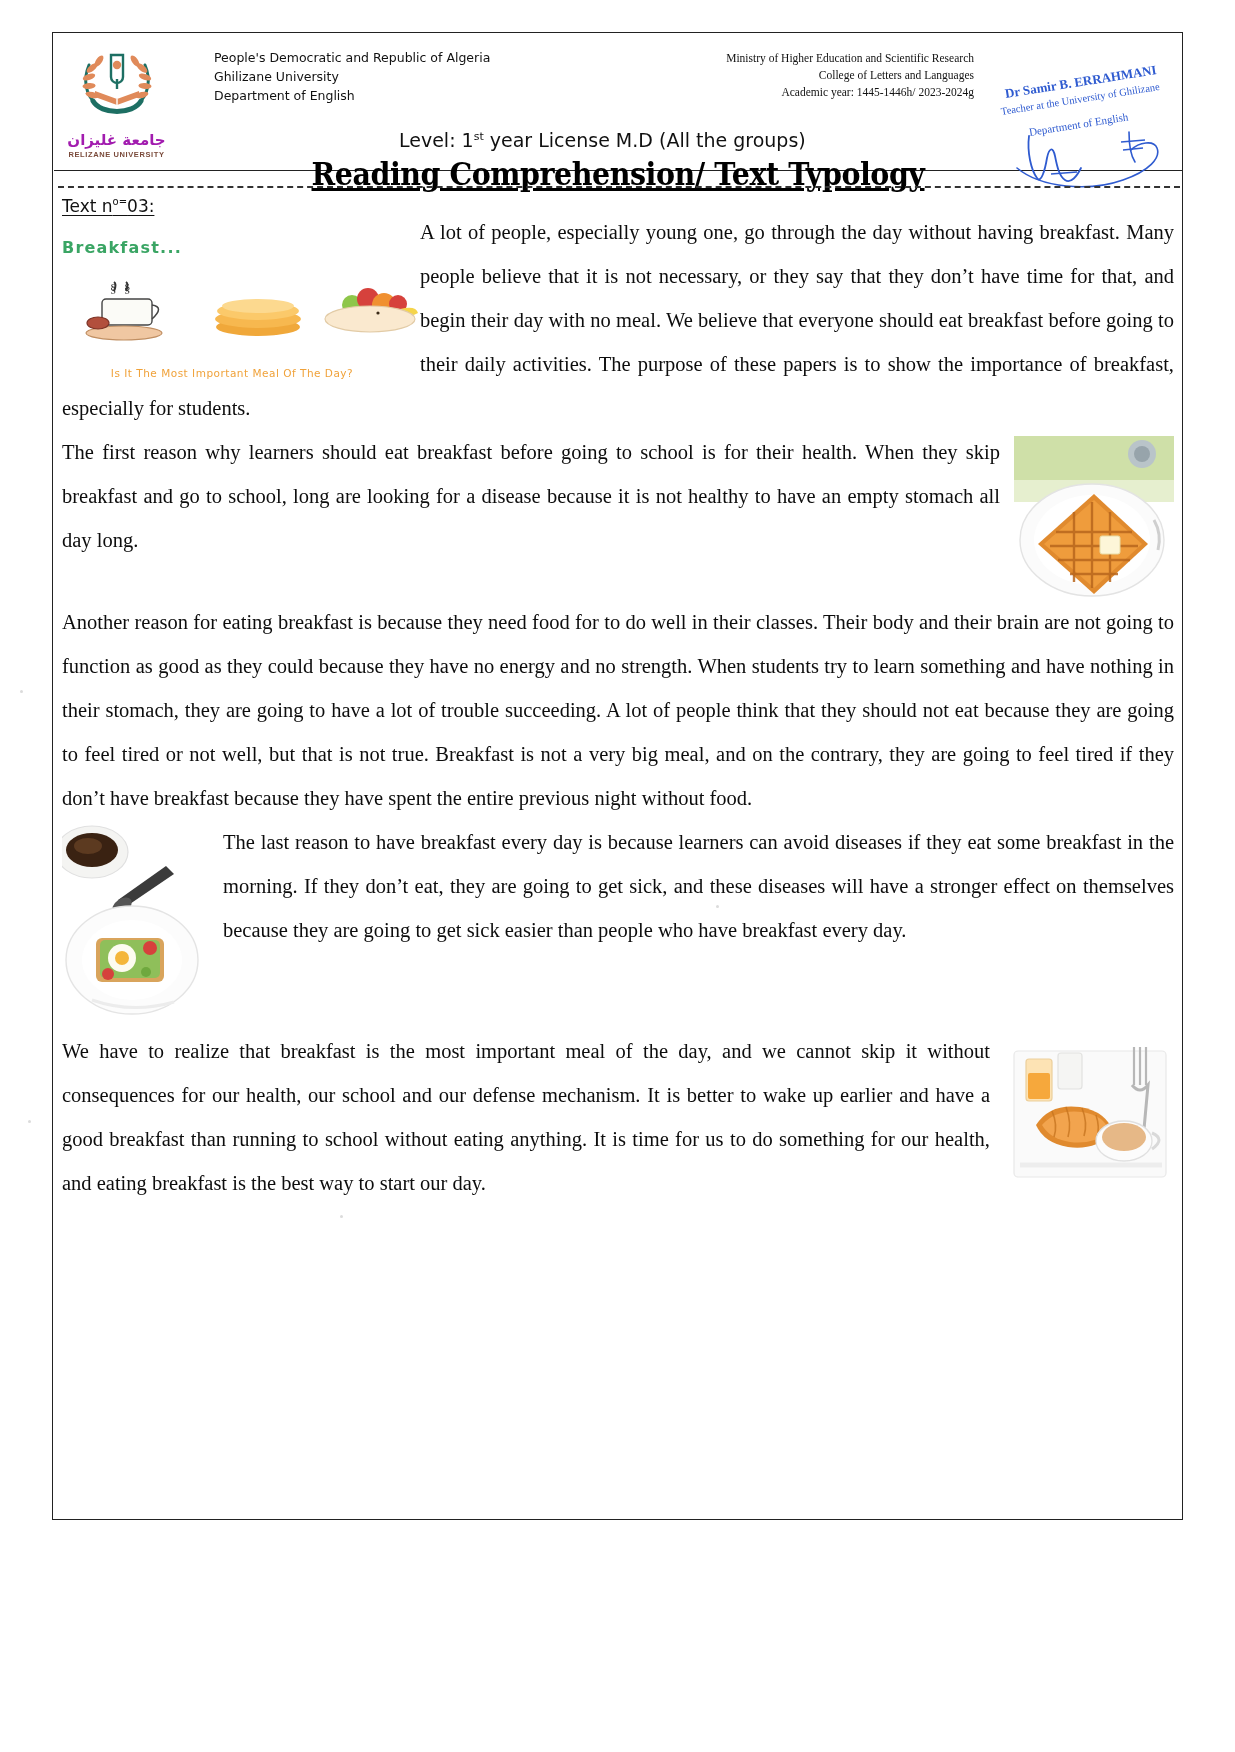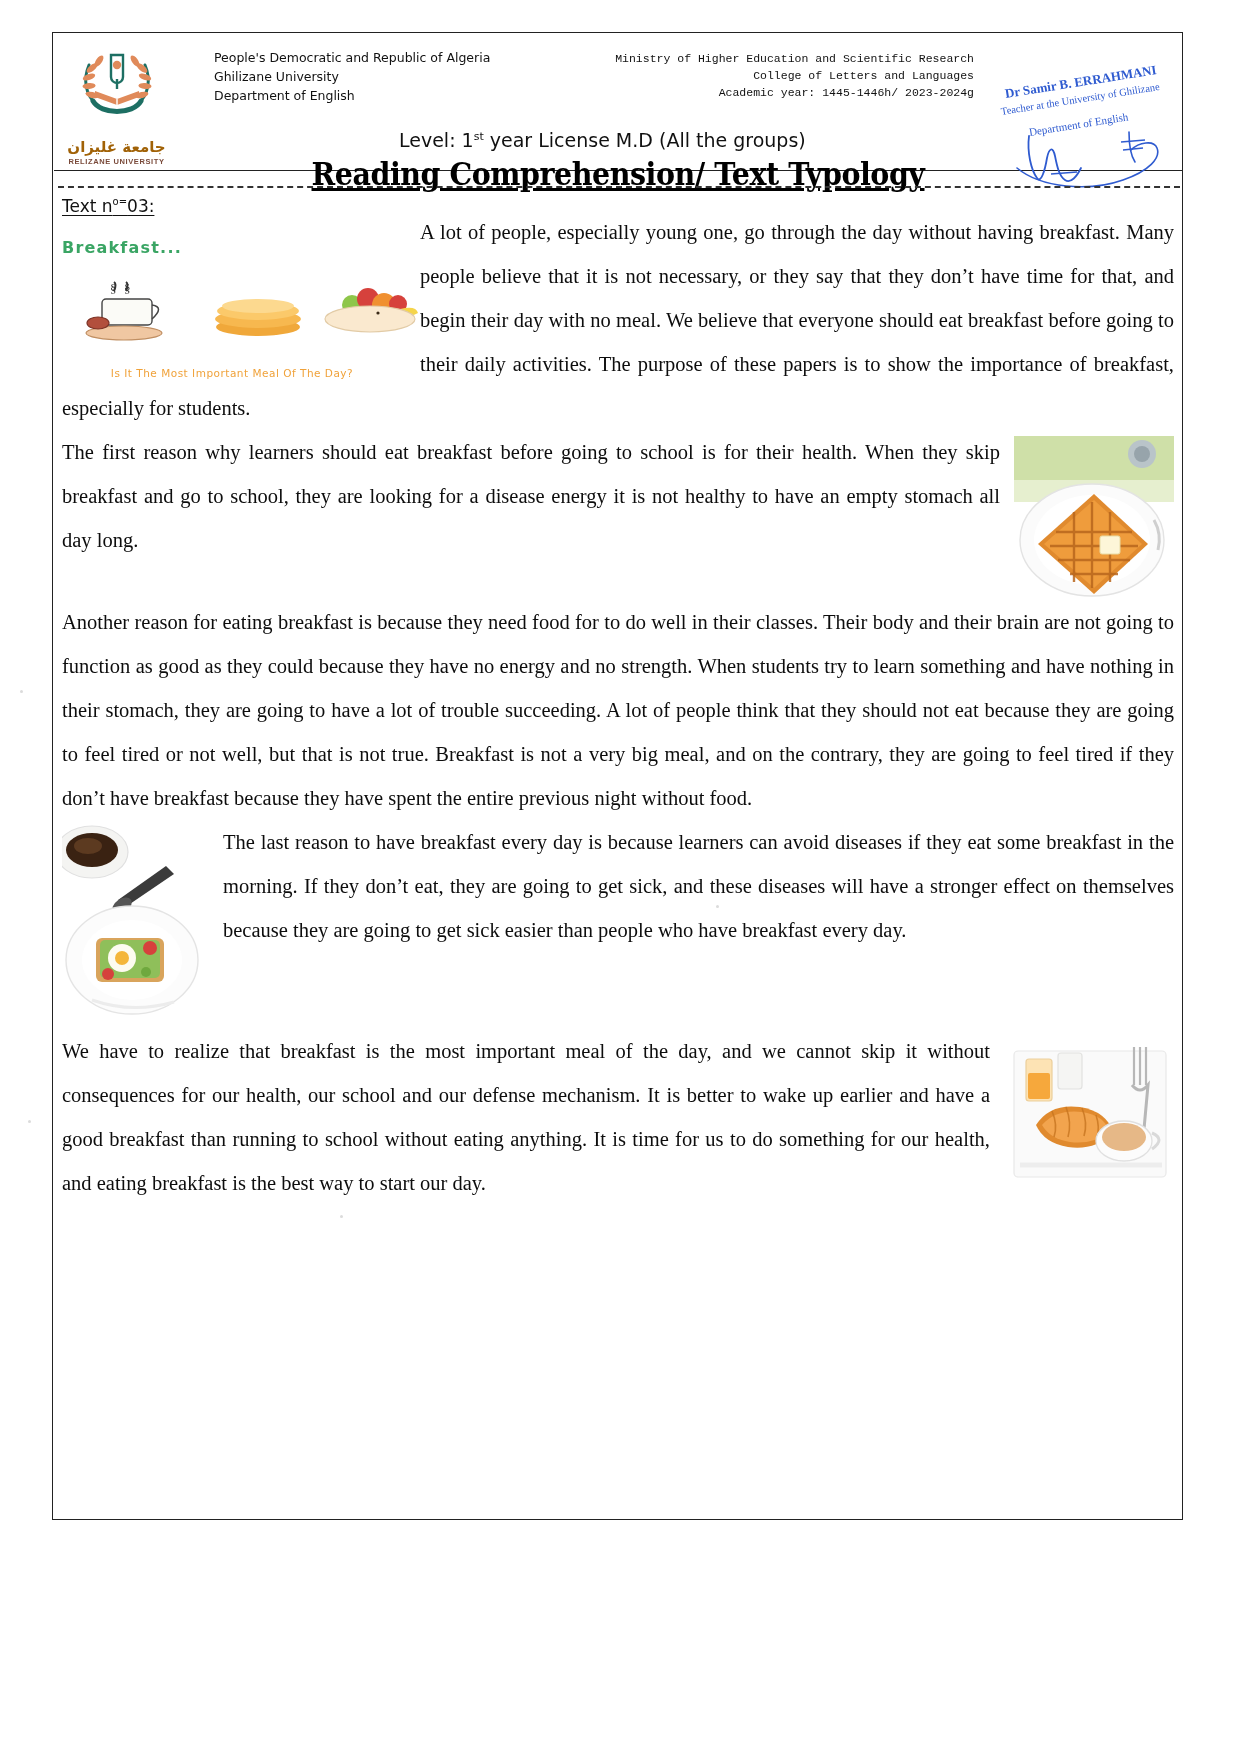--- a/index.html
+++ b/index.html
@@ -55,23 +55,23 @@
   .logo-emblem {
     width: 84px;
     height: 84px;
     margin: 3px auto 0 auto;
     position: relative;
   }
   .logo-ar {
     font-family: "DejaVu Sans", sans-serif;
     font-size: 15px;
     font-weight: bold;
-    color: #a16207;
+    color: #a21caf;
     letter-spacing: 0.5px;
-    margin-top: 15px;
+    margin-top: 8px;
     direction: rtl;
   }
   .logo-en {
     font-family: "Liberation Sans", sans-serif;
     font-size: 7.5px;
     font-weight: bold;
     color: #7a4a3a;
     letter-spacing: 0.6px;
     margin-top: 1px;
   }
@@ -86,21 +86,21 @@
     line-height: 19px;
     color: #111;
     white-space: nowrap;
     margin-left: 12px;
   }
   .hdr-right {
     position: absolute;
     left: 560px;
     top: 16px;
     width: 360px;
-    font-family: Liberation Mono, monospace;
+    font-family: Liberation Serif, serif;
     font-size: 11.5px;
     line-height: 17px;
     color: #111;
     text-align: right;
   }
   .hdr-level {
     position: absolute;
     left: 345px;
     top: 95px;
     font-family: "DejaVu Sans", sans-serif;
@@ -397,21 +397,21 @@
             <path d="M44 124 L116 124"></path>
             <path d="M56 138 L104 138"></path>
             <path d="M60 76 L60 146"></path>
             <path d="M78 66 L78 152"></path>
             <path d="M96 76 L96 146"></path>
           </g>
           <rect x="86" y="100" width="20" height="18" rx="2" fill="#fdf6d8" stroke="#e8dca6" stroke-width="1"></rect>
           <path d="M140 84 q8 14 4 30" stroke="#cfcfcf" stroke-width="3" fill="none"></path>
         </svg>
       </div>
-      <p class="para">The first reason why learners should eat breakfast before going to school is for their health. When they skip breakfast and go to school, they are looking for a disease energy it is not healthy to have an empty stomach all day long.</p>
+      <p class="para">The first reason why learners should eat breakfast before going to school is for their health. When they skip breakfast and go to school, long are looking for a disease because it is not healthy to have an empty stomach all day long.</p>
     </div>
 
     <p class="para">Another reason for eating breakfast is because they need food for to do well in their classes. Their body and their brain are not going to function as good as they could because they have no energy and no strength. When students try to learn something and have nothing in their stomach, they are going to have a lot of trouble succeeding. A lot of people think that they should not eat because they are going to feel tired or not well, but that is not true. Breakfast is not a very big meal, and on the contrary, they are going to feel tired if they don’t have breakfast because they have spent the entire previous night without food.</p>
 
     <div class="float-img">
       <div class="f-avocado">
         <svg width="145" height="205" viewBox="0 0 145 205">
           <rect x="0" y="0" width="145" height="205" fill="#ffffff"></rect>
           <ellipse cx="30" cy="30" rx="36" ry="26" fill="#f4f4f2" stroke="#e0e0e0" stroke-width="1.2"></ellipse>
           <ellipse cx="30" cy="28" rx="26" ry="17" fill="#3a2212"></ellipse>

